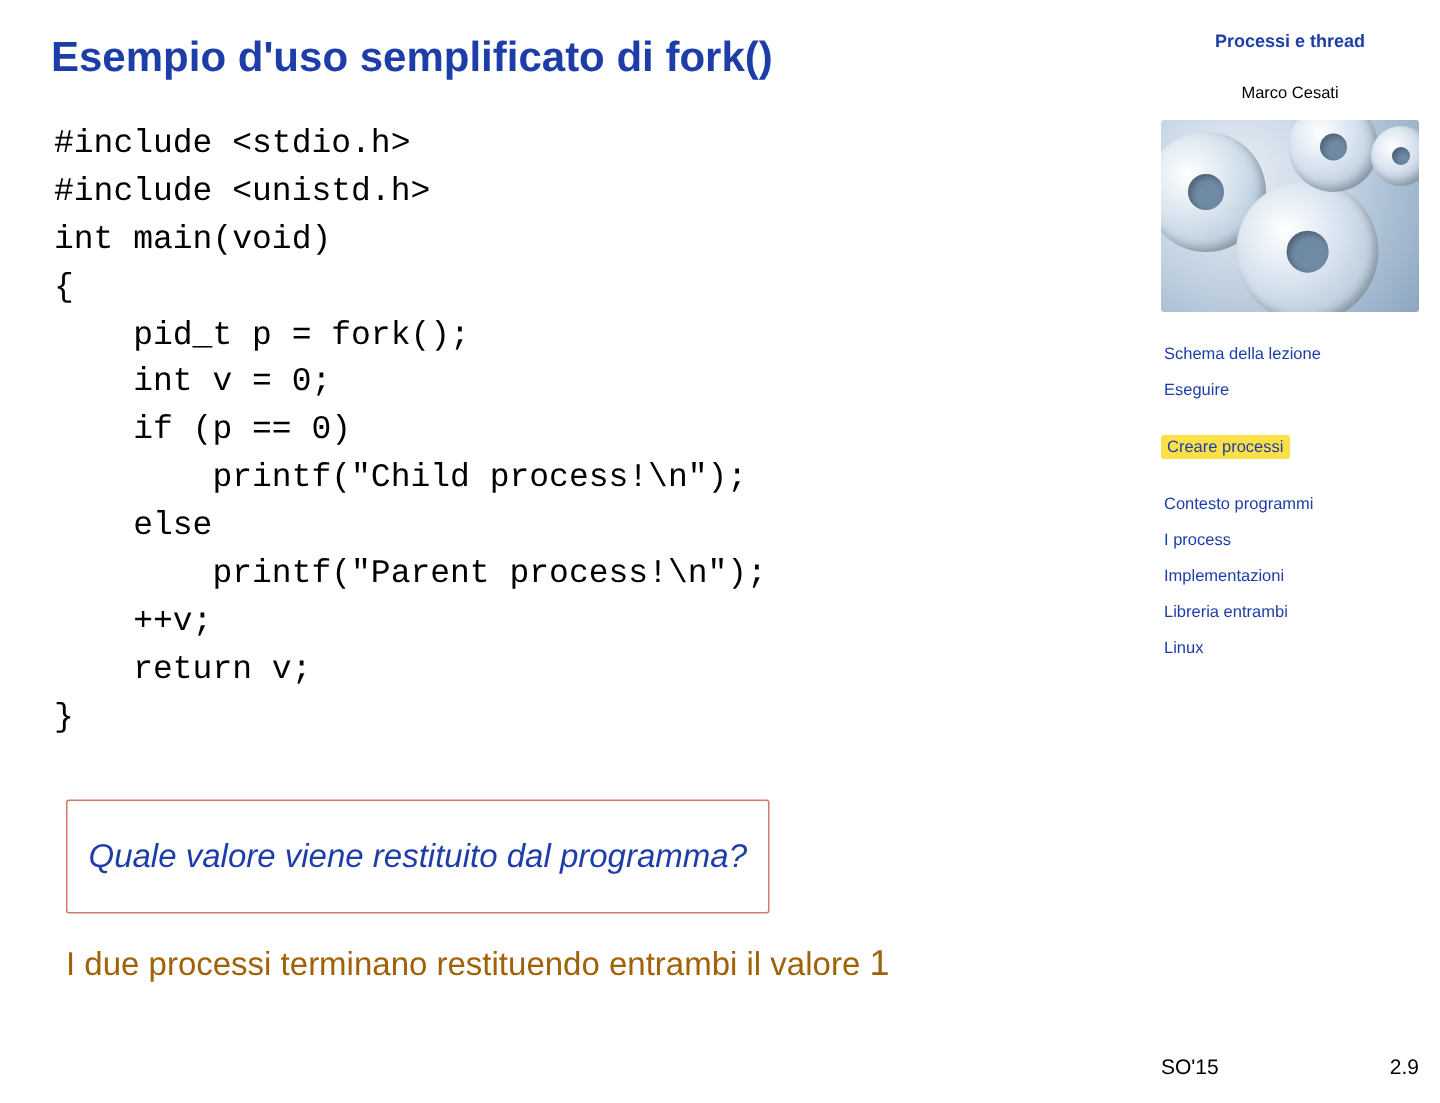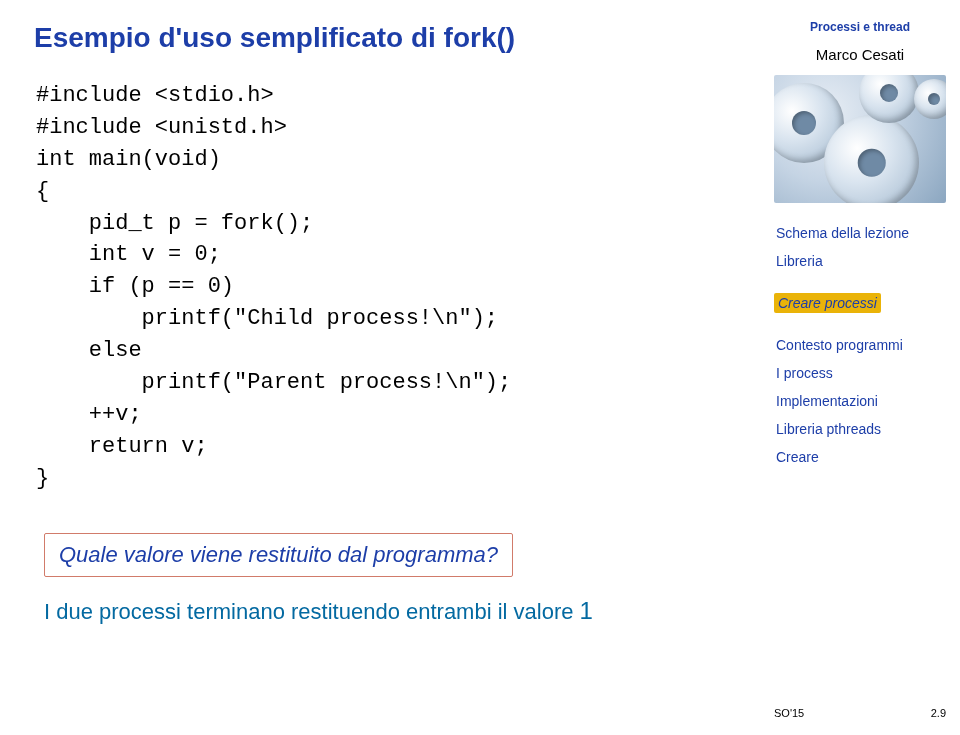--- a/index.html
+++ b/index.html
@@ -31,51 +31,51 @@
     font-family: "Courier New", Courier, monospace;
     font-size: 22px;
     line-height: 1.45;
     color: #000000;
     white-space: pre;
     margin-left: 2px;
   }
   .callout {
     border: 1px solid #d17b6a;
     border-radius: 2px;
-    padding: 8px 14px;
+    padding: 24px 14px;
     font-size: 22px;
     font-style: italic;
     color: #1d3ea8;
     display: inline-block;
     margin-top: 38px;
     margin-left: 10px;
   }
   .conclusion {
     font-size: 22px;
-    color: #0369a1;
+    color: #a16207;
     margin-top: 20px;
     margin-left: 10px;
   }
   .conclusion .one {
     font-size: 24px;
   }
   .sidebar {
     width: 200px;
     padding: 20px 14px 14px 14px;
     position: relative;
   }
   .sb-header-top {
     font-size: 12px;
     font-weight: bold;
     color: #1d3ea8;
     text-align: center;
-    margin-bottom: 12px;
+    margin-bottom: 22px;
   }
   .sb-author {
-    font-size: 15px;
+    font-size: 11px;
     color: #000000;
     text-align: center;
     margin-bottom: 12px;
   }
   .sb-image {
     width: 172px;
     height: 128px;
     margin: 0 auto 22px auto;
     position: relative;
     overflow: hidden;
@@ -96,40 +96,39 @@
     transform: translate(-50%, -50%);
     border-radius: 50%;
     background: #6f8aa5;
     box-shadow: inset 2px 2px 4px rgba(0,0,0,0.3);
   }
   .gear.g1 { width: 80px; height: 80px; top: 8px; left: -10px; }
   .gear.g2 { width: 95px; height: 95px; top: 40px; left: 50px; }
   .gear.g3 { width: 60px; height: 60px; top: -12px; left: 85px; }
   .gear.g4 { width: 40px; height: 40px; top: 4px; left: 140px; }
   .nav-item {
-    font-size: 14px;
+    font-size: 11px;
     color: #1d3ea8;
     margin: 12px 0;
     padding-left: 2px;
   }
   .nav-item.active {
-    background: #eab308;
+    background: #fde047;
     border-radius: 2px;
     padding: 2px 4px;
     display: inline-block;
-    font-style: italic;
   }
   .footer {
     position: absolute;
     bottom: 16px;
     left: 14px;
     right: 14px;
     display: flex;
     justify-content: space-between;
-    font-size: 11px;
+    font-size: 14px;
     color: #000000;
   }
 </style>
 </head>
 <body>
 
 <div class="slide">
   <div class="main">
     <h1 class="title">Esempio d'uso semplificato di fork()</h1>
     <div class="code">#include &lt;stdio.h&gt;
@@ -154,26 +153,26 @@
   <div class="sidebar">
     <div class="sb-header-top">Processi e thread</div>
     <div class="sb-author">Marco Cesati</div>
     <div class="sb-image">
       <div class="gear g1"></div>
       <div class="gear g2"></div>
       <div class="gear g3"></div>
       <div class="gear g4"></div>
     </div>
     <div class="nav-item">Schema della lezione</div>
-    <div class="nav-item">Libreria</div>
+    <div class="nav-item">Eseguire</div>
     <div><span class="nav-item active">Creare processi</span></div>
     <div class="nav-item">Contesto programmi</div>
     <div class="nav-item">I process</div>
     <div class="nav-item">Implementazioni</div>
-    <div class="nav-item">Libreria pthreads</div>
-    <div class="nav-item">Creare</div>
+    <div class="nav-item">Libreria entrambi</div>
+    <div class="nav-item">Linux</div>
 
     <div class="footer">
       <span>SO'15</span>
       <span>2.9</span>
     </div>
   </div>
 </div>
 
 </body></html>

